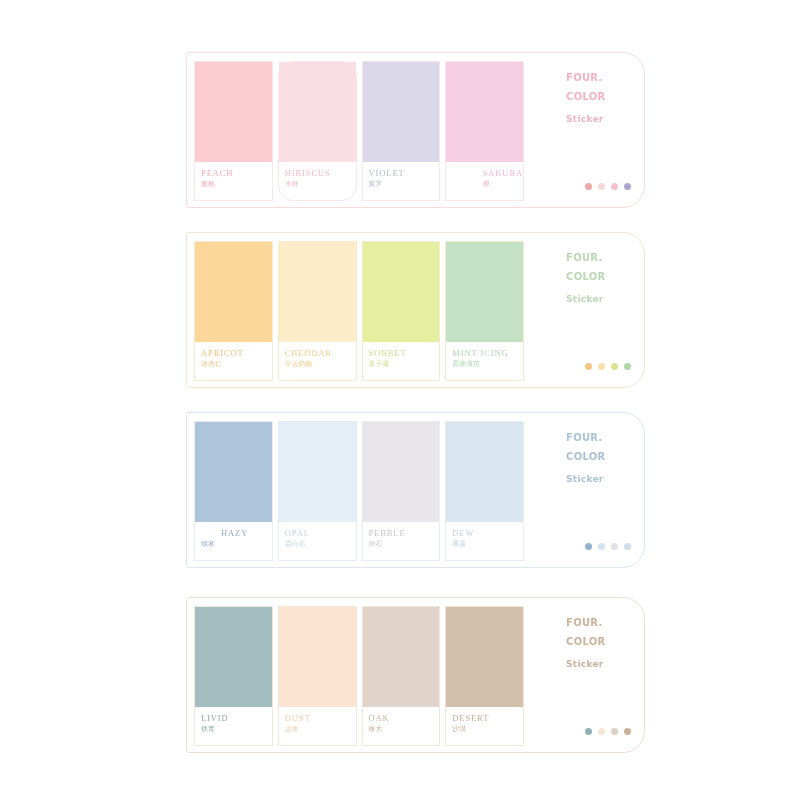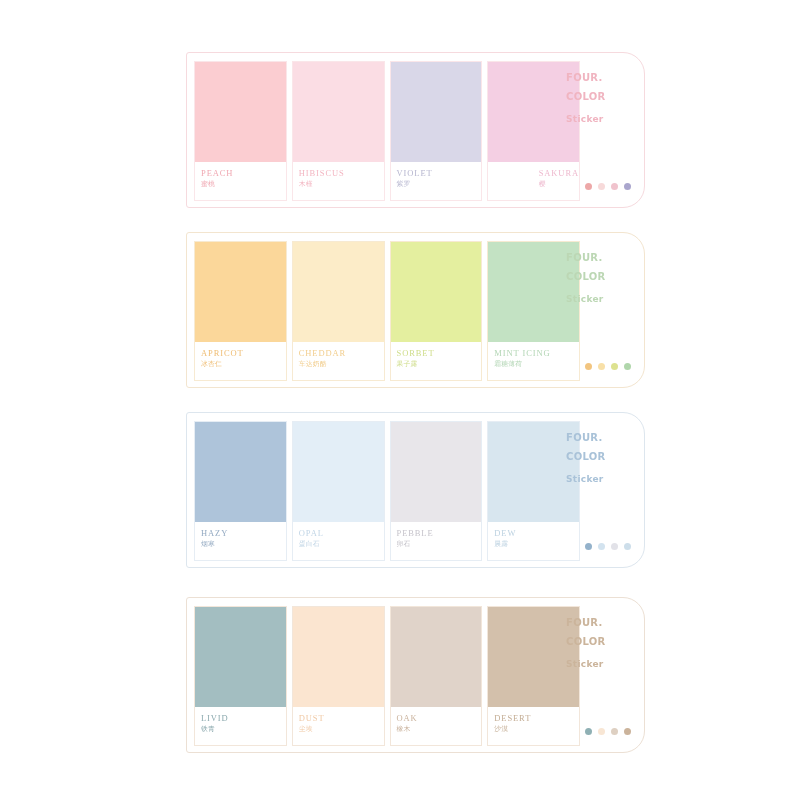--- a/index.html
+++ b/index.html
@@ -33,21 +33,21 @@
   .card-1 { top: 52px;  }
   .card-2 { top: 232px; }
   .card-3 { top: 412px; }
   .card-4 { top: 597px; }
 
   
   .swatch-row {
     position: absolute;
     left: 7px;
     top: 8px;
-    width: 386px;
+    width: 330px;
     height: 140px;
     display: flex;
     gap: 5px;
   }
   .swatch {
     position: relative;
     flex: 1 1 0;
     box-sizing: border-box;
     border: 1px solid #f6e4e6;
     background: #ffffff;
@@ -121,21 +121,21 @@
 
   <div class="sticker-card card-1" style="border-color: rgb(246, 218, 222);">
     <div class="swatch-row">
       <div class="swatch" style="border-color: rgb(250, 230, 233);">
         <div class="swatch-color" style="background: rgb(251, 205, 209);"></div>
         <div class="swatch-labels">
           <div class="swatch-name" style="color: rgb(240, 169, 179);">PEACH</div>
           <div class="swatch-cn" style="color: rgb(240, 169, 179);">蜜桃</div>
         </div>
       </div>
-      <div class="swatch" style="border-color: rgb(250, 230, 233);">
+      <div class="swatch" style="border-color: rgb(250, 230, 233); border-radius: 15px;">
         <div class="swatch-color" style="background: rgb(251, 221, 228);"></div>
         <div class="swatch-labels">
           <div class="swatch-name" style="color: rgb(243, 182, 194);">HIBISCUS</div>
           <div class="swatch-cn" style="color: rgb(243, 182, 194);">木槿</div>
         </div>
       </div>
       <div class="swatch" style="border-color: rgb(250, 230, 233);">
         <div class="swatch-color" style="background: rgb(217, 215, 232);"></div>
         <div class="swatch-labels">
           <div class="swatch-name" style="color: rgb(182, 182, 207);">VIOLET</div>
@@ -205,21 +205,21 @@
       <div class="dot" style="background: rgb(221, 226, 144);"></div>
       <div class="dot" style="background: rgb(176, 214, 171);"></div>
     </div>
   </div>
 
   <div class="sticker-card card-3" style="border-color: rgb(221, 230, 238);">
     <div class="swatch-row">
       <div class="swatch" style="border-color: rgb(230, 237, 244);">
         <div class="swatch-color" style="background: rgb(174, 196, 218);"></div>
         <div class="swatch-labels">
-          <div class="swatch-name" style="color: rgb(148, 170, 194);">HAZY</div>
+          <div class="swatch-name" style="color: rgb(148, 170, 194); margin-left: 20px;">HAZY</div>
           <div class="swatch-cn" style="color: rgb(148, 170, 194);">烟寒</div>
         </div>
       </div>
       <div class="swatch" style="border-color: rgb(230, 237, 244);">
         <div class="swatch-color" style="background: rgb(227, 238, 247);"></div>
         <div class="swatch-labels">
           <div class="swatch-name" style="color: rgb(194, 214, 230);">OPAL</div>
           <div class="swatch-cn" style="color: rgb(194, 214, 230);">蛋白石</div>
         </div>
       </div>

